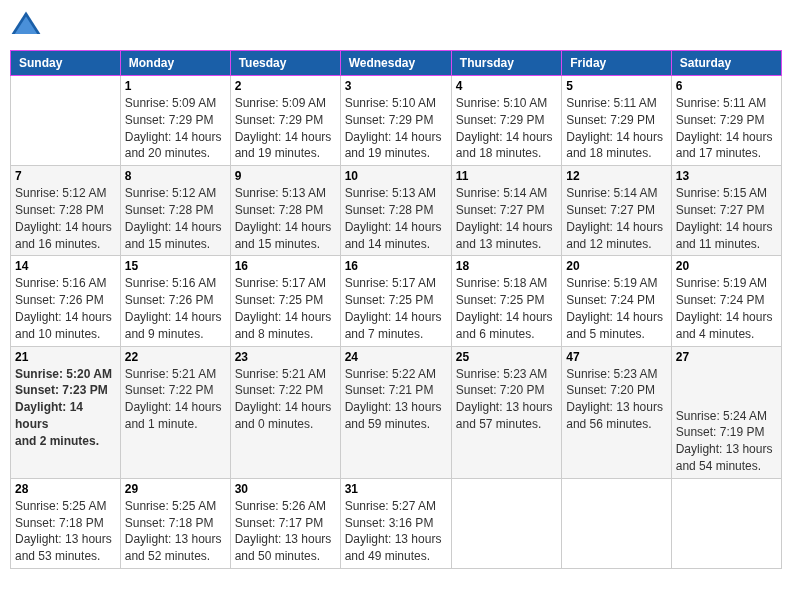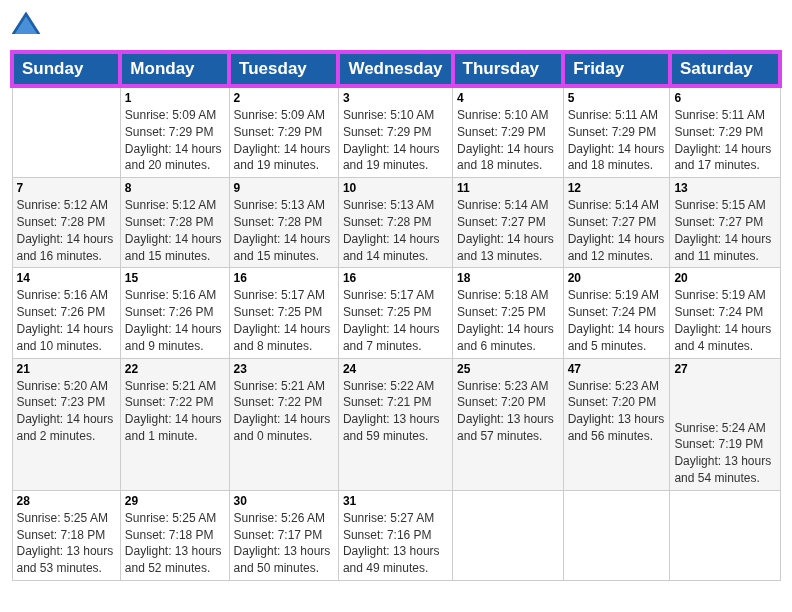--- a/index.html
+++ b/index.html
@@ -56,23 +56,23 @@
     .calendar {
       width: 100%;
       border-collapse: collapse;
       font-size: 11px;
     }
     .calendar th {
       background: #1a5fa8;
       color: #fff;
       padding: 5px 8px;
       text-align: left;
-      font-size: 17px;
-      font-weight: bold;
-      border: 4px solid #d946ef;
+      font-size: 12px;
+      font-weight: bold;
+      border: 1px solid #d946ef;
     }
     .calendar td {
       border: 1px solid #ccc;
       padding: 3px 4px;
       vertical-align: top;
       width: 113px;
       min-height: 75px;
       background: #fff;
     }
     .calendar tr:nth-child(even) td {
@@ -268,21 +268,21 @@
           <div class="day-number">20</div>
           <div class="day-info" style="white-space: pre-line;">Sunrise: 5:19 AM
 Sunset: 7:24 PM
 Daylight: 14 hours
 and 4 minutes.</div>
         </td>
       </tr>
       <tr>
         <td>
           <div class="day-number">21</div>
-          <div class="day-info" style="white-space: pre-line;">Sunrise: 5:20 AM
+          <div class="day-info" style="white-space: pre-line; font-weight: bold;">Sunrise: 5:20 AM
 Sunset: 7:23 PM
 Daylight: 14 hours
 and 2 minutes.</div>
         </td>
         <td>
           <div class="day-number">22</div>
           <div class="day-info" style="white-space: pre-line;">Sunrise: 5:21 AM
 Sunset: 7:22 PM
 Daylight: 14 hours
 and 1 minute.</div>
@@ -341,21 +341,21 @@
         <td>
           <div class="day-number">30</div>
           <div class="day-info" style="white-space: pre-line;">Sunrise: 5:26 AM
 Sunset: 7:17 PM
 Daylight: 13 hours
 and 50 minutes.</div>
         </td>
         <td>
           <div class="day-number">31</div>
           <div class="day-info" style="white-space: pre-line;">Sunrise: 5:27 AM
-Sunset: 7:16 PM
+Sunset: 3:16 PM
 Daylight: 13 hours
 and 49 minutes.</div>
         </td>
         <td class="empty-cell"></td>
         <td class="empty-cell"></td>
         <td class="empty-cell"></td>
       </tr>
     </tbody>
 </table>
 

